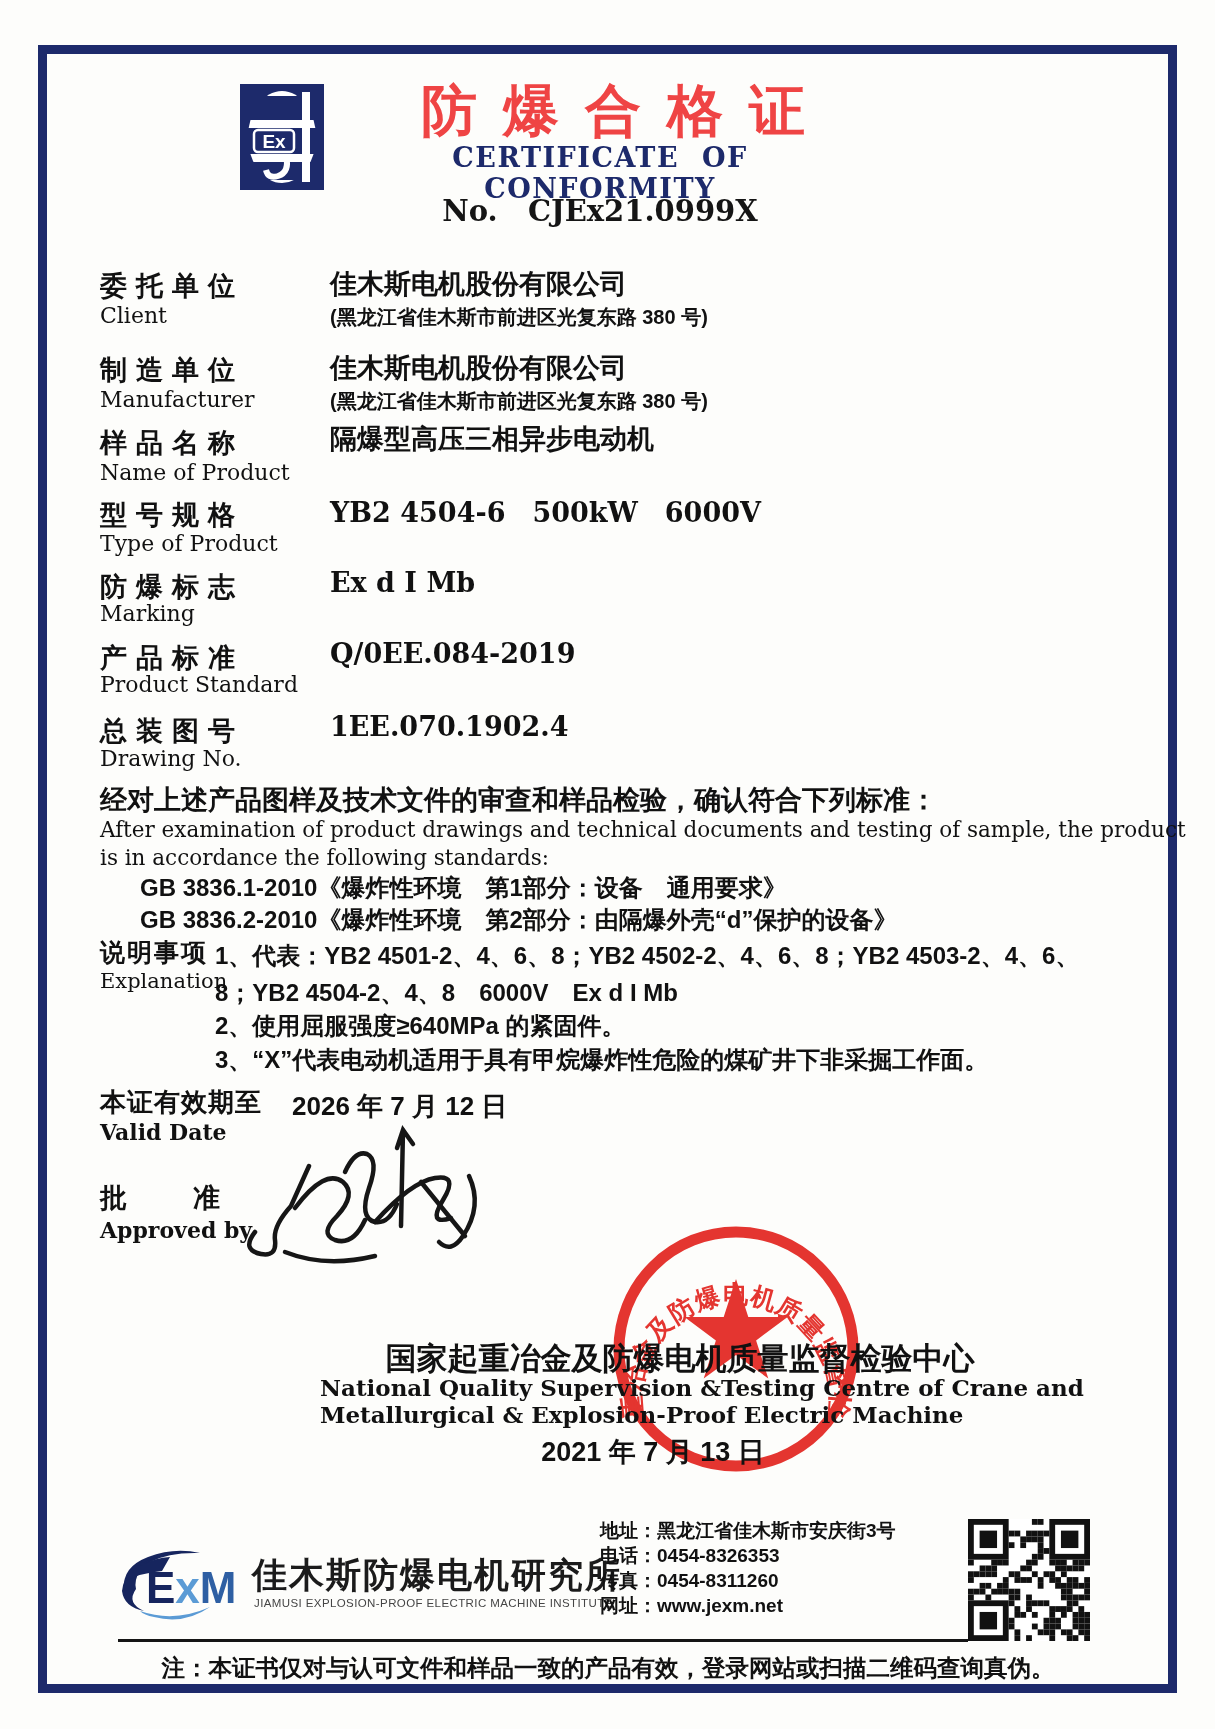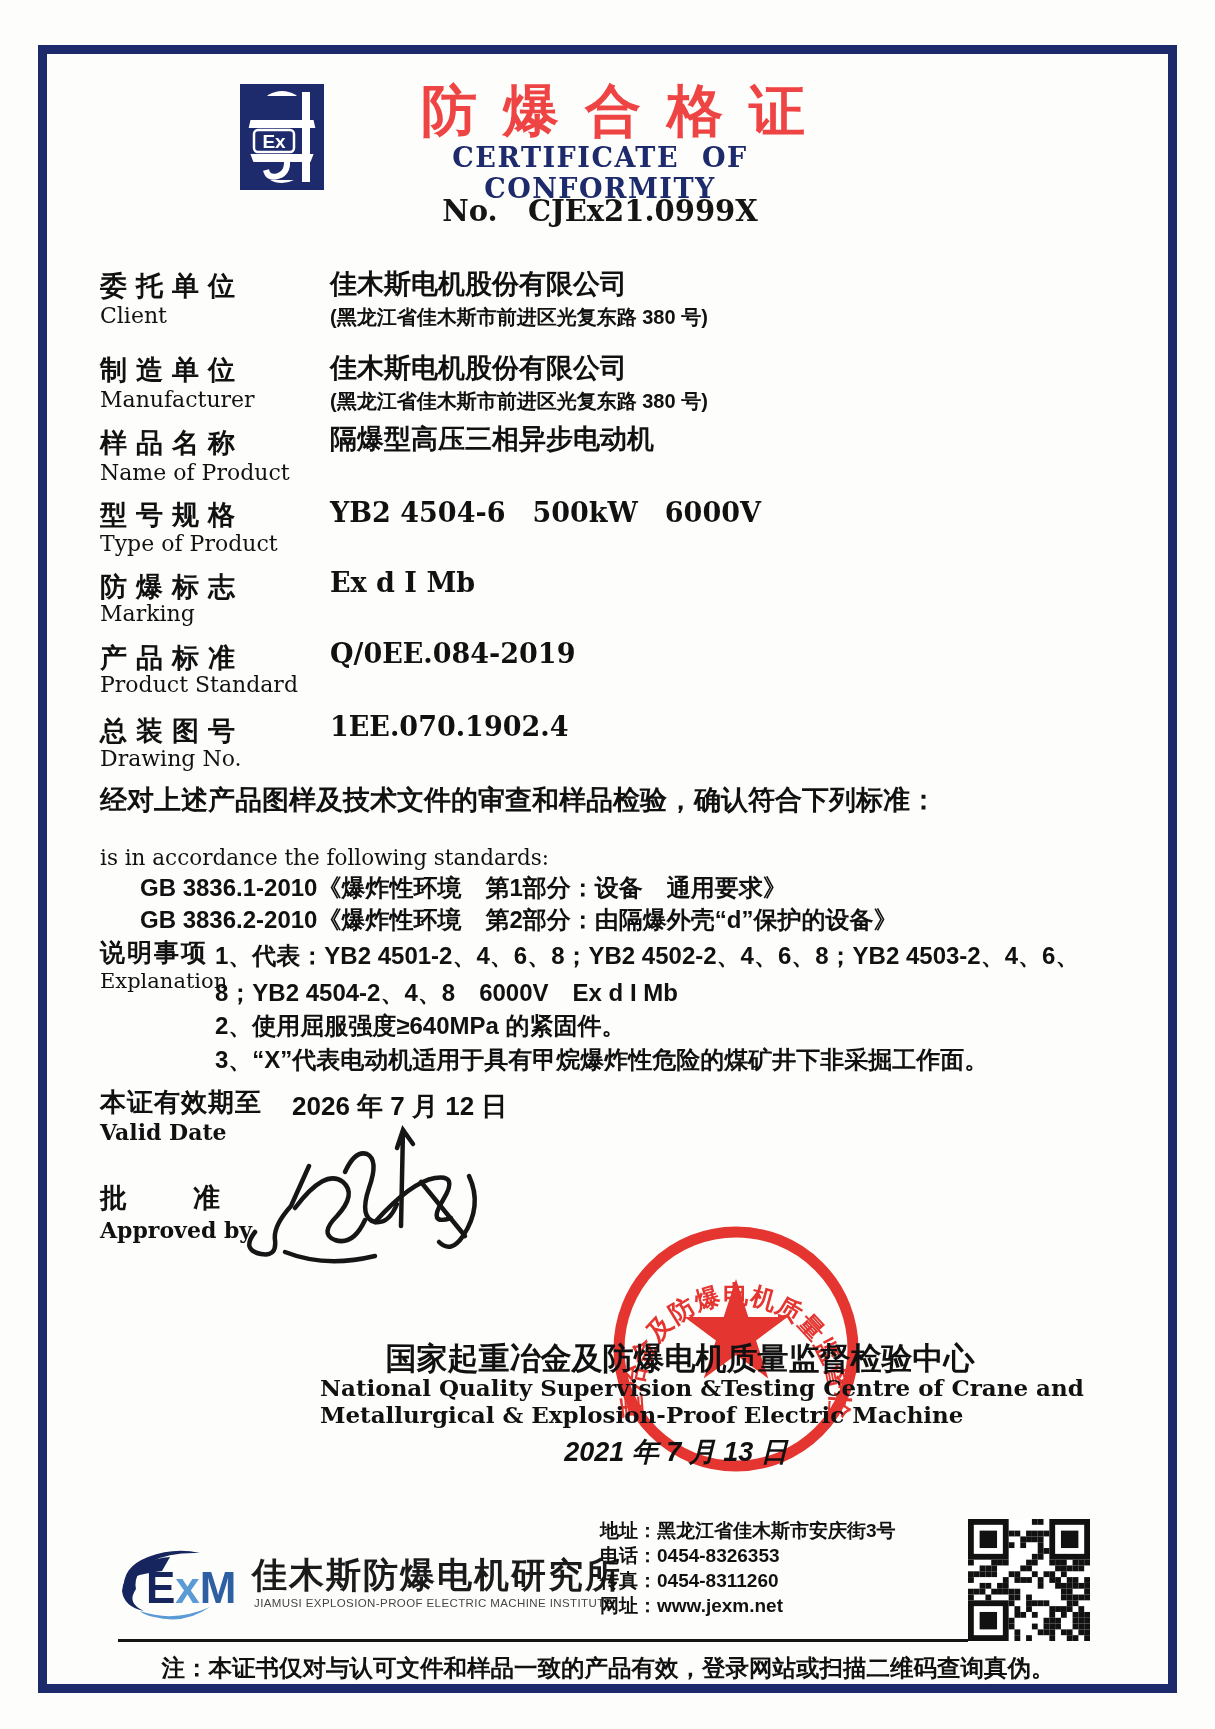--- a/index.html
+++ b/index.html
@@ -23,21 +23,21 @@
   .lbl-en{left:100px;font-size:22px;white-space:nowrap;}
   .val-zh{left:330px;font-size:27px;font-weight:bold;white-space:nowrap;}
   .val-sf{left:330px;font-size:27px;font-weight:bold;white-space:nowrap;}
   .val-note{left:330px;font-size:20px;font-weight:600;white-space:nowrap;}
   .stmt-zh{left:100px;top:782px;font-size:27px;font-weight:bold;white-space:nowrap;}
   .stmt-en{left:100px;font-size:21.5px;white-space:nowrap;}
   .gb-line{left:140px;font-size:24px;font-weight:600;white-space:nowrap;}
   .exp-item{left:215px;font-size:24px;font-weight:600;white-space:nowrap;}
   .org-zh{left:320px;top:1338px;width:720px;text-align:center;font-size:31px;font-weight:bold;white-space:nowrap;}
   .org-en{width:720px;left:320px;text-align:left;font-size:23px;font-weight:bold;white-space:nowrap;}
-  .org-date{left:336px;top:1434px;width:680px;text-align:center;font-size:27px;font-weight:600;font-style:italic;}
+  .org-date{left:313px;top:1434px;width:680px;text-align:center;font-size:27px;font-weight:600;}
   .inst-zh{left:252px;top:1552px;font-size:35px;font-weight:bold;letter-spacing:2px;color:#1b1b1b;white-space:nowrap;}
   .inst-en{left:254px;top:1597px;font-size:11.5px;color:#454545;letter-spacing:0.4px;white-space:nowrap;}
   .contact{left:600px;top:1518px;font-size:19px;font-weight:bold;line-height:25px;}
   .contact div{margin-bottom:0;}
   .sep{left:118px;top:1639px;width:850px;height:3px;background:#151515;}
   .note{left:58px;top:1652px;width:1100px;text-align:center;font-size:23.5px;font-weight:bold;white-space:nowrap;}
   .seal-svg{left:600px;top:1212px;}
   .sig-svg{left:225px;top:1112px;}
   .qr-svg{left:968px;top:1519px;}
 </style>
@@ -88,20 +88,21 @@
 
   <div class="abs lbl-zh" style="top:640px">产品标准</div>
   <div class="abs lbl-en serif" style="top:672px">Product Standard</div>
   <div class="abs val-sf serif" style="top:638px">Q/0EE.084-2019</div>
 
   <div class="abs lbl-zh" style="top:713px">总装图号</div>
   <div class="abs lbl-en serif" style="top:746px">Drawing No.</div>
   <div class="abs val-sf serif" style="top:711px">1EE.070.1902.4</div>
 
   <div class="abs stmt-zh">经对上述产品图样及技术文件的审查和样品检验，确认符合下列标准：</div>
+  <div class="abs stmt-en serif" style="top:817px">After examination of product drawings and technical documents and testing of sample, the product</div>
   <div class="abs stmt-en serif" style="top:845px">is in accordance the following standards:</div>
   <div class="abs gb-line" style="top:872px">GB 3836.1-2010《爆炸性环境　第1部分：设备　通用要求》</div>
   <div class="abs gb-line" style="top:904px">GB 3836.2-2010《爆炸性环境　第2部分：由隔爆外壳“d”保护的设备》</div>
 
   <div class="abs lbl-zh" style="top:936px;letter-spacing:2px;font-size:25px">说明事项</div>
   <div class="abs lbl-en serif" style="top:969px;font-size:21px">Explanation</div>
   <div class="abs exp-item" style="top:940px">1、代表：YB2 4501-2、4、6、8；YB2 4502-2、4、6、8；YB2 4503-2、4、6、</div>
   <div class="abs exp-item" style="top:977px">8；YB2 4504-2、4、8　6000V　Ex d I Mb</div>
   <div class="abs exp-item" style="top:1010px">2、使用屈服强度≥640MPa 的紧固件。</div>
   <div class="abs exp-item" style="top:1044px">3、“X”代表电动机适用于具有甲烷爆炸性危险的煤矿井下非采掘工作面。</div>

